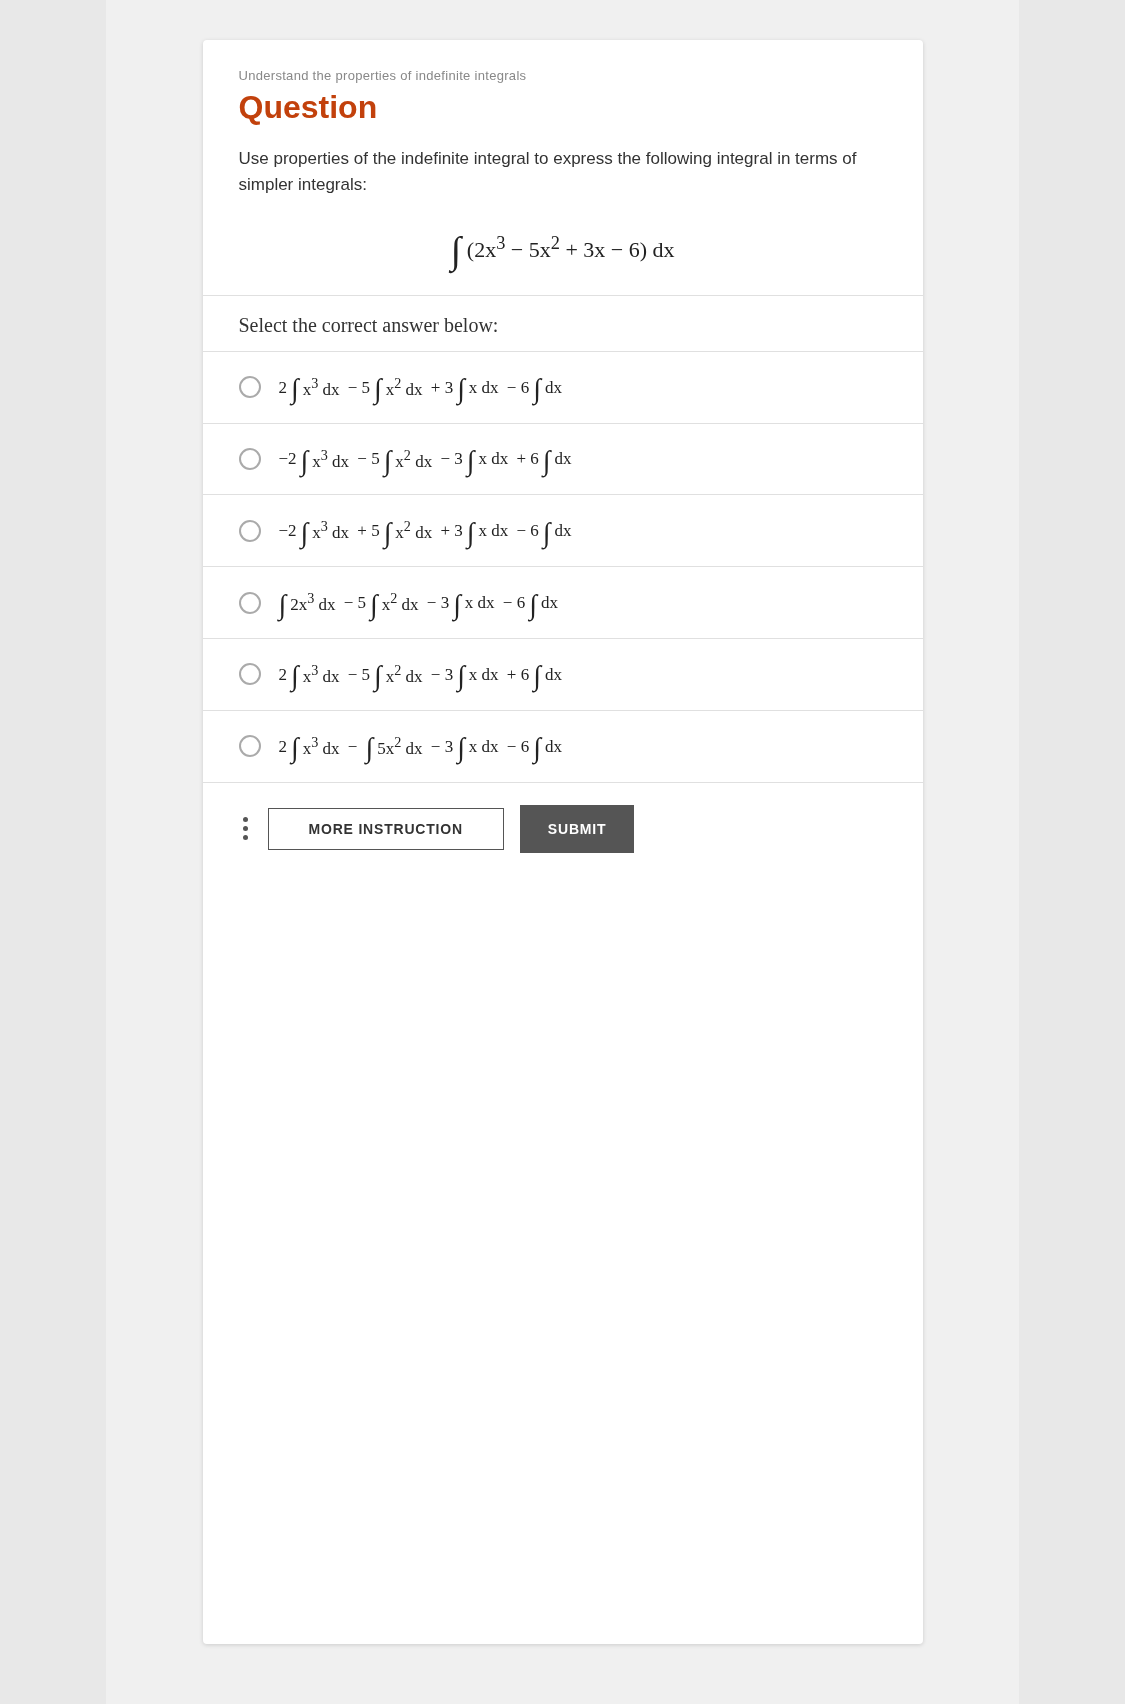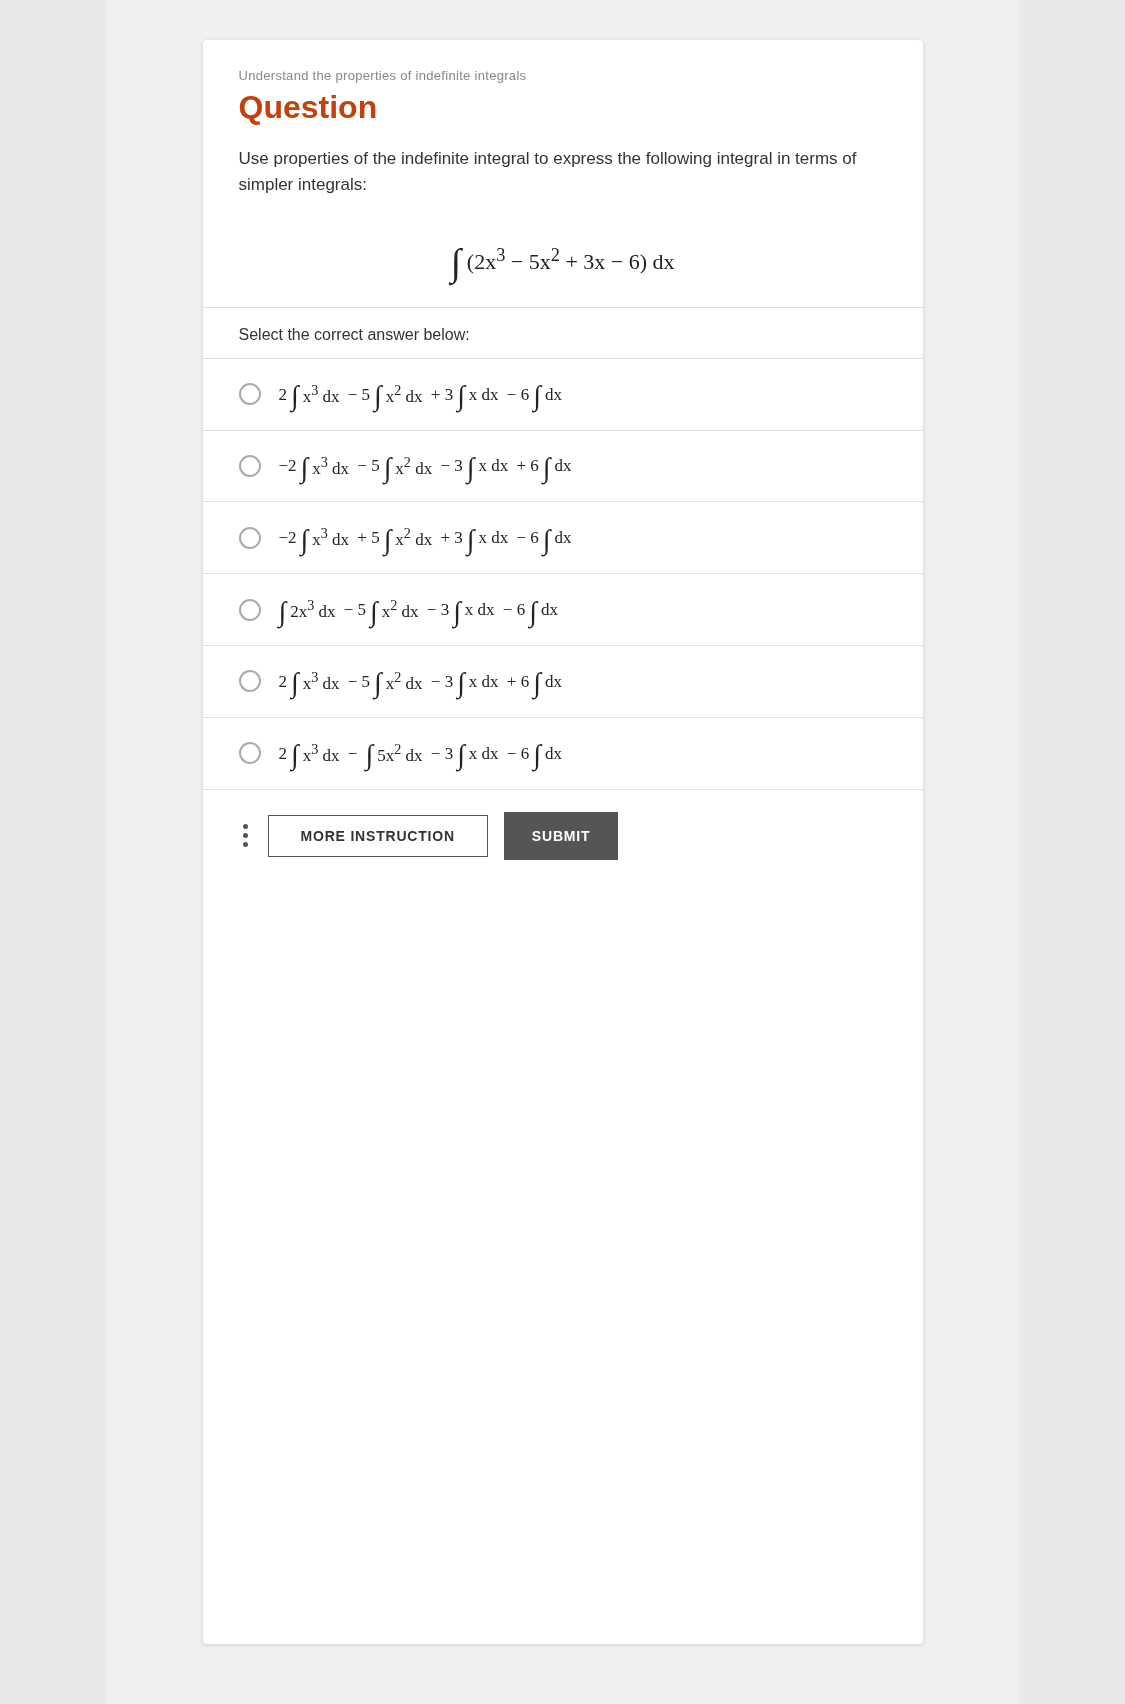--- a/index.html
+++ b/index.html
@@ -54,21 +54,21 @@
       font-weight: 700;
       color: #c2410c;
       margin-bottom: 20px;
     }
 
     .question-text {
       font-family: 'Arial', sans-serif;
       font-size: 17px;
       color: #333;
       line-height: 1.55;
-      margin-bottom: 32px;
+      margin-bottom: 20px;
     }
 
     .math-display {
       font-family: 'Georgia', 'Times New Roman', serif;
       font-size: 22px;
       color: #222;
       text-align: center;
       padding: 10px 0 4px;
     }
 
@@ -86,22 +86,22 @@
       position: relative;
       top: 2px;
     }
 
     .select-section {
       padding: 18px 36px 14px;
       border-bottom: 1px solid #e0e0e0;
     }
 
     .select-label {
-      font-family: Liberation Sans, sans-serif;
-      font-size: 16px;
+      font-family: Liberation Serif, serif;
+      font-size: 20px;
       color: #333;
     }
 
     .answer-option {
       display: flex;
       align-items: center;
       padding: 20px 36px;
       border-bottom: 1px solid #e0e0e0;
       gap: 18px;
       cursor: pointer;
@@ -156,21 +156,21 @@
     .dot {
       width: 5px;
       height: 5px;
       border-radius: 50%;
       background: #555;
     }
 
     .more-instruction-btn {
       border: 1.5px solid #555;
       background: white;
-      padding: 12px 32px;
+      padding: 12px 40px;
       font-family: 'Arial', sans-serif;
       font-size: 14px;
       font-weight: 600;
       letter-spacing: 0.8px;
       color: #333;
       cursor: pointer;
       text-transform: uppercase;
     }
 
     .submit-btn {

